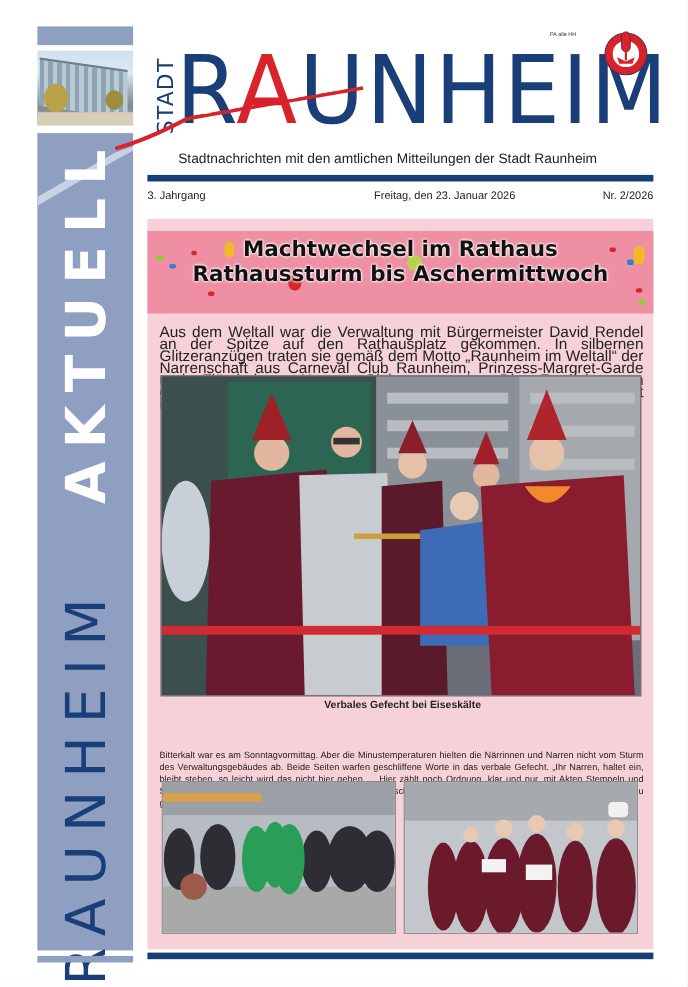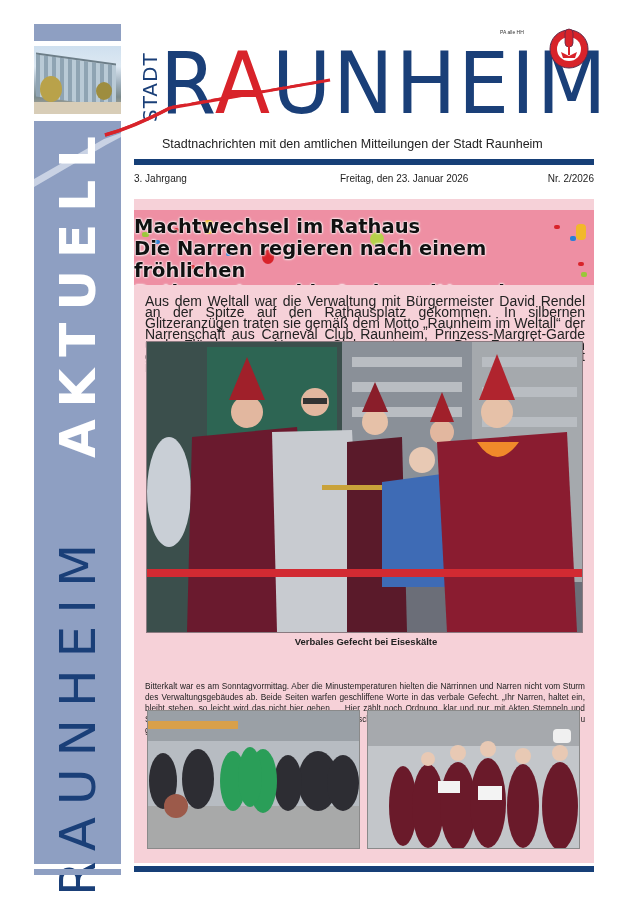--- a/index.html
+++ b/index.html
@@ -25,21 +25,21 @@
   .emblem{left:546px;top:25px;width:46px;height:46px;}
   .subtitle{left:162px;top:137px;font-size:12.5px;color:#222;}
   .rule-top{left:134px;top:159px;width:460px;height:6px;background:#163f77;}
   .meta{left:134px;top:173px;width:460px;height:16px;font-size:10px;color:#222;text-decoration:underline;}
   .meta .l{position:absolute;left:0;}
   .meta .c{position:absolute;left:160px;padding-left:46px;}
   .meta .r{position:absolute;right:0;}
   
   .article{left:134px;top:199px;width:460px;height:664px;background:#f6d1d8;}
   .headbar{left:134px;top:210px;width:460px;height:75px;background:#ee8fa3;overflow:hidden;}
-  .headline{position:absolute;left:0;top:6px;width:100%;font-weight:bold;font-size:19.5px;line-height:22px;color:#111;font-family:"DejaVu Sans",sans-serif;text-shadow:0 0 2px #fff,0 0 2px #fff,0 0 3px #fff;}
+  .headline{position:absolute;left:0;top:6px;width:100%;text-align:center;font-weight:bold;font-size:19.5px;line-height:22px;color:#111;font-family:"DejaVu Sans",sans-serif;text-shadow:0 0 2px #fff,0 0 2px #fff,0 0 3px #fff;}
   .lead{left:145px;top:296px;width:440px;font-size:14px;line-height:11px;color:#222;text-align:justify;}
   .photo-main{left:146px;top:341px;width:435px;height:290px;border:1px solid #8a7a80;overflow:hidden;background:#5a5a62;}
   .subhead{left:134px;top:636px;width:464px;text-align:center;font-size:9.5px;font-weight:bold;color:#222;}
   .body2{left:145px;top:649px;width:440px;font-size:8.3px;line-height:11px;color:#222;text-align:justify;margin-top:32px;}
   .photo-l{left:147px;top:710px;width:211px;height:137px;border:1px solid #8a8a8a;overflow:hidden;}
   .photo-r{left:367px;top:710px;width:211px;height:137px;border:1px solid #8a8a8a;overflow:hidden;}
   .rule-bottom{left:134px;top:866px;width:460px;height:6px;background:#163f77;}
   .confetti{position:absolute;border-radius:2px;}
 </style>
 </head>
@@ -101,21 +101,20 @@
   <span class="confetti" style="left:92px;top:42px;width:5px;height:4px;background:#2b7fd6"></span>
   <span class="confetti" style="left:420px;top:15px;width:6px;height:4px;background:#d8232a"></span>
   <span class="confetti" style="left:436px;top:26px;width:6px;height:5px;background:#2b7fd6"></span>
   <span class="confetti" style="left:442px;top:14px;width:10px;height:16px;background:#f2b82a;border-radius:4px"></span>
   <span class="confetti" style="left:444px;top:52px;width:6px;height:4px;background:#d8232a"></span>
   <span class="confetti" style="left:447px;top:62px;width:6px;height:5px;background:#9bc73a"></span>
   <span class="confetti" style="left:236px;top:22px;width:14px;height:14px;background:#b7d24a;border-radius:50%"></span>
   <span class="confetti" style="left:128px;top:40px;width:12px;height:14px;background:#d8232a;border-radius:50%"></span>
   <div class="headline">
     <div>Machtwechsel im Rathaus</div>
-    <div>Die Narren regieren nach einem fröhlichen</div>
     <div>Rathaussturm bis Aschermittwoch</div>
   </div>
 </div>
 <div class="abs lead">Aus dem Weltall war die Verwaltung mit Bürgermeister David Rendel an der Spitze auf den Rathausplatz gekommen. In silbernen Glitzeranzügen traten sie gemäß dem Motto „Raunheim im Weltall“ der Narrenschaft aus Carneval Club Raunheim, Prinzess-Margret-Garde und Flörsheimer Narren Club entgegen. Die Freunde vom gegenüberliegenden Mainufer unterstützen den Ansturm traditionell mit ihren Kanonen.</div>
 
 <div class="abs photo-main">
   <svg width="435" height="290" viewBox="0 0 435 290">
     <rect width="435" height="290" fill="#6b6e78"></rect>
     <rect x="0" y="0" width="195" height="290" fill="#3b4f4c"></rect>
     <rect x="195" y="0" width="130" height="200" fill="#8a9098"></rect>

